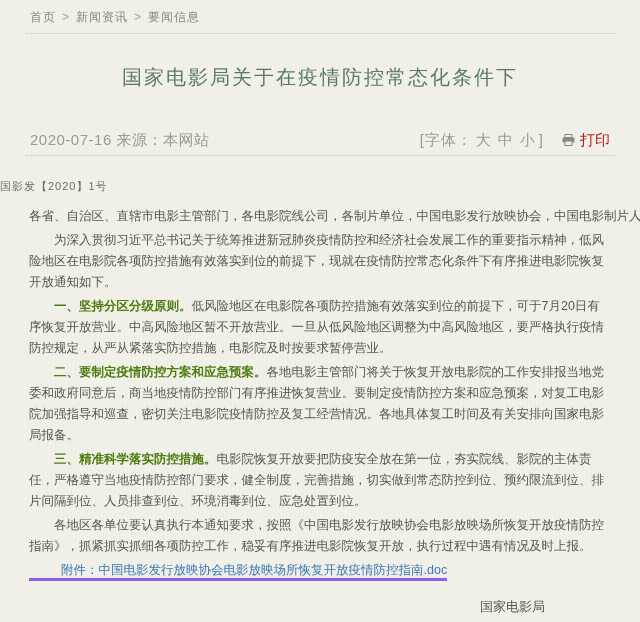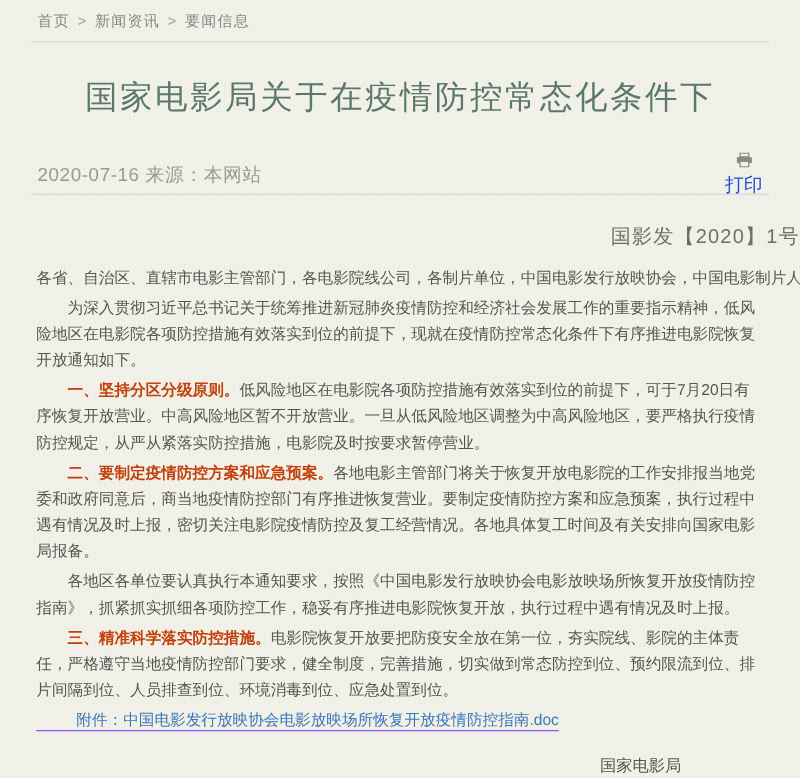--- a/index.html
+++ b/index.html
@@ -12,44 +12,44 @@
   }
   .page{width:640px;height:622px;position:relative;border-radius:27px;}
   .breadcrumb{
     padding:9px 30px 7px;font-size:12px;color:#7d8d81;letter-spacing:1px;
   }
   .breadcrumb a{color:#7d8d81;text-decoration:none;cursor:pointer;}
   .breadcrumb .sep{margin:0 6px;color:#9aa79d;}
   .divider{border-top:1px solid #dbdacf;margin:0 25px;height:0;}
   .title{
     margin:26px 45px 0;text-align:center;
-    font-size:26px;line-height:34px;font-weight:400;
+    font-size:20px;line-height:34px;font-weight:400;
     color:#5b7969;letter-spacing:2px;
   }
   .meta-row{
     margin-top:38px;padding:0 30px;font-size:15px;color:#9a9a92;
     display:flex;justify-content:space-between;align-items:center;height:16px;
   }
   .meta-left{letter-spacing:0.5px;}
   .meta-right{display:flex;align-items:center;gap:18px;}
   .font-ctl{letter-spacing:1px;}
   .font-ctl a{color:#9a9a92;text-decoration:none;cursor:pointer;margin:0 3px;}
-  .print-btn{display:inline-flex;align-items:center;gap:5px;color:#1d4ed8;cursor:pointer;flex-direction:column;}
+  .print-btn{display:inline-flex;align-items:center;gap:5px;color:#b91c1c;cursor:pointer;}
   .print-btn svg{display:block;}
   .divider2{border-top:1px solid #dbdacf;margin:7px 25px 0;height:0;}
-  .doc-number{margin-top:23px;text-align:right;font-size:16px;color:#6e6e67;letter-spacing:1px;}
+  .doc-number{margin-top:23px;text-align:left;font-size:11px;color:#6e6e67;letter-spacing:1px;}
   .body-text{margin-top:12px;padding:0 29px;font-size:12.5px;line-height:21px;color:#55564f;}
   .body-text p{margin:0 0 3px;}
   .indent{text-indent:2em;}
   .nowrap{white-space:nowrap;}
-  .sec-head{font-weight:700;color:#c2410c;}
+  .sec-head{font-weight:700;color:#4d7c0f;}
   .attachment-row{margin-top:13px;}
   .attachment-link{
     color:#3a77b8;text-decoration:none;cursor:pointer;
-    border-bottom:1px solid #8b5cf6;padding-left:32px;padding-bottom:1px;
+    border-bottom:3px solid #8b5cf6;padding-left:32px;padding-bottom:1px;
     font-size:12.5px;
   }
   .signature{margin-top:15px;padding-right:66px;text-align:right;font-size:13px;color:#55564f;}
   .signature .sig-org{margin-bottom:11px;}
 </style>
 </head>
 <body>
 
 <div class="page">
 
@@ -62,20 +62,23 @@
   <h1 class="title">
     <span>国家电影局关于在疫情防控常态化条件下</span><br>
   </h1>
 
   <div class="meta-row">
     <div class="meta-left">
       <span>2020-07-16</span>
       <span>来源：本网站</span>
     </div>
     <div class="meta-right">
+      <span class="font-ctl">
+        <span>[字体：</span><a>大</a><a>中</a><a>小</a><span>]</span>
+      </span>
       <span class="print-btn">
         <svg width="13" height="12" viewBox="0 0 13 12">
           <rect x="3" y="0.5" width="7" height="3" fill="none" stroke="#8a8a82" stroke-width="1"></rect>
           <rect x="0.5" y="3.5" width="12" height="5" rx="1" fill="#8a8a82"></rect>
           <rect x="3" y="7" width="7" height="4.5" fill="#f2f1e9" stroke="#8a8a82" stroke-width="1"></rect>
         </svg>
         <span>打印</span>
       </span>
     </div>
   </div>
@@ -83,25 +86,25 @@
   <div class="divider2"></div>
 
   <div class="doc-number">国影发【2020】1号</div>
 
   <div class="body-text">
     <p class="nowrap">各省、自治区、直辖市电影主管部门，各电影院线公司，各制片单位，中国电影发行放映协会，中国电影制片人协会：</p>
     <p class="indent">为深入贯彻习近平总书记关于统筹推进新冠肺炎疫情防控和经济社会发展工作的重要指示精神，低风险地区在电影院各项防控措施有效落实到位的前提下，现就在疫情防控常态化条件下有序推进电影院恢复开放通知如下。</p>
 
     <p class="indent"><span class="sec-head">一、坚持分区分级原则。</span><span>低风险地区在电影院各项防控措施有效落实到位的前提下，可于7月20日有序恢复开放营业。中高风险地区暂不开放营业。一旦从低风险地区调整为中高风险地区，要严格执行疫情防控规定，从严从紧落实防控措施，电影院及时按要求暂停营业。</span></p>
 
-    <p class="indent"><span class="sec-head">二、要制定疫情防控方案和应急预案。</span><span>各地电影主管部门将关于恢复开放电影院的工作安排报当地党委和政府同意后，商当地疫情防控部门有序推进恢复营业。要制定疫情防控方案和应急预案，执行过程中遇有情况及时上报，密切关注电影院疫情防控及复工经营情况。各地具体复工时间及有关安排向国家电影局报备。</span></p>
+    <p class="indent"><span class="sec-head">二、要制定疫情防控方案和应急预案。</span><span>各地电影主管部门将关于恢复开放电影院的工作安排报当地党委和政府同意后，商当地疫情防控部门有序推进恢复营业。要制定疫情防控方案和应急预案，对复工电影院加强指导和巡查，密切关注电影院疫情防控及复工经营情况。各地具体复工时间及有关安排向国家电影局报备。</span></p>
+
+    <p class="indent"><span class="sec-head">三、精准科学落实防控措施。</span><span>电影院恢复开放要把防疫安全放在第一位，夯实院线、影院的主体责任，严格遵守当地疫情防控部门要求，健全制度，完善措施，切实做到常态防控到位、预约限流到位、排片间隔到位、人员排查到位、环境消毒到位、应急处置到位。</span></p>
 
     <p class="indent">各地区各单位要认真执行本通知要求，按照《中国电影发行放映协会电影放映场所恢复开放疫情防控指南》，抓紧抓实抓细各项防控工作，稳妥有序推进电影院恢复开放，执行过程中遇有情况及时上报。</p>
-
-    <p class="indent"><span class="sec-head">三、精准科学落实防控措施。</span><span>电影院恢复开放要把防疫安全放在第一位，夯实院线、影院的主体责任，严格遵守当地疫情防控部门要求，健全制度，完善措施，切实做到常态防控到位、预约限流到位、排片间隔到位、人员排查到位、环境消毒到位、应急处置到位。</span></p>
 
     <p class="attachment-row">
       <a class="attachment-link">附件：中国电影发行放映协会电影放映场所恢复开放疫情防控指南.doc</a>
     </p>
 
     <div class="signature">
       <div class="sig-org">国家电影局</div>
 
     </div>
   </div>

